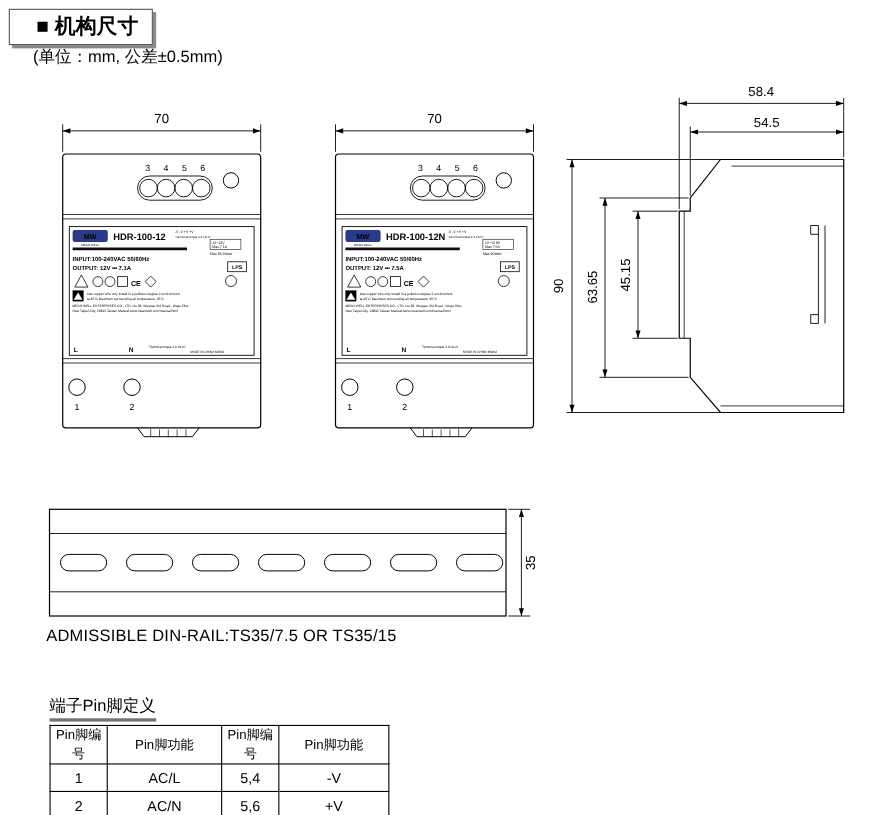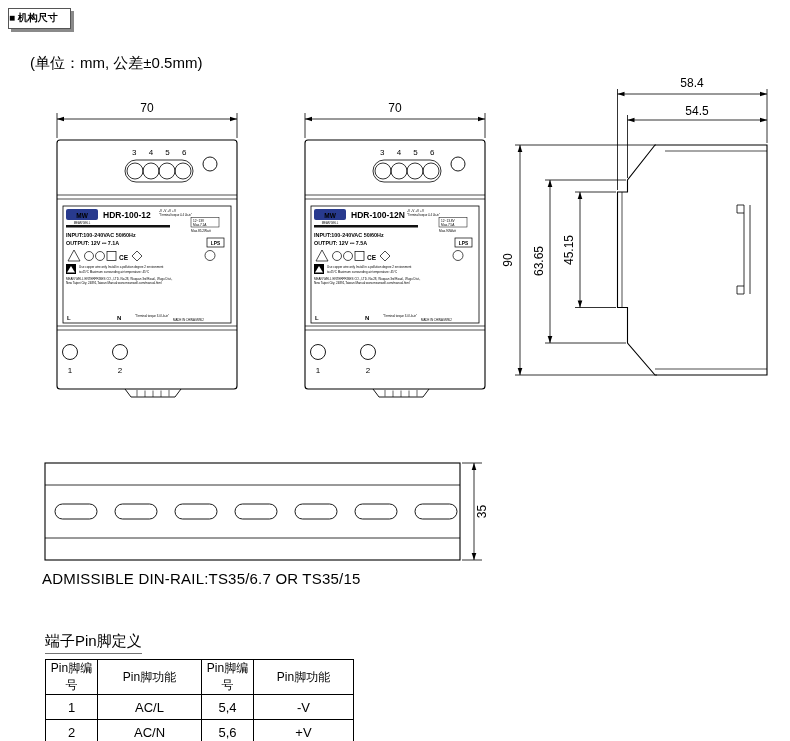--- a/index.html
+++ b/index.html
@@ -4,26 +4,26 @@
 <style>
   * { margin:0; padding:0; box-sizing:border-box; }
   html,body { background:#fff; }
   body {
     width:790px; height:741px; position:relative; overflow:hidden;
     font-family:"Liberation Sans","DejaVu Sans",sans-serif; color:#000;
   }
   .abs { position:absolute; }
   .section-header {
     left:8px; top:8px; background:#fff; border:1px solid #555;
-    padding:2px 12px 3px 0; font-size:10px; font-weight:bold;
+    padding:2px 12px 3px 24px; font-size:19px; font-weight:bold;
     box-shadow:3px 3px 0 #8a8a8a;
   }
-  .unit-note { left:30px; top:42px; font-size:15px;margin-top:12px; }
+  .unit-note { left:30px; top:42px; font-size:15px; }
   .admissible-note { left:42px; top:570px; font-size:15px; letter-spacing:0.2px; }
-  .pin-title { left:45px; top:632px; font-size:15px; border-bottom:1px solid #737373; padding-bottom:2px; }
+  .pin-title { left:45px; top:632px; font-size:15px; border-bottom:3px solid #737373; padding-bottom:2px; }
   table.pin-table { position:absolute; left:45px; top:659px; border-collapse:collapse; }
   .pin-table th, .pin-table td { border:1px solid #000; text-align:center; font-weight:normal; }
   .pin-table th { font-size:12px; height:24px; }
   .pin-table td { font-size:13px; height:25px; }
   .c1 { width:52px; } .c2 { width:104px; } .c3 { width:52px; } .c4 { width:100px; }
   svg { position:absolute; overflow:visible; }
   svg text { font-family:"Liberation Sans","DejaVu Sans",sans-serif; fill:#000; }
   .dimtxt { font-size:12px; }
 </style>
 </head>
@@ -283,21 +283,21 @@
   <g stroke="#000" stroke-width="0.8" fill="none">
     <line x1="422" y1="8" x2="442" y2="8"></line>
     <line x1="422" y1="105" x2="442" y2="105"></line>
     <line x1="434" y1="8" x2="434" y2="105"></line>
   </g>
   <polygon points="434,8 431.7,15 436.3,15" fill="#000"></polygon>
   <polygon points="434,105 431.7,98 436.3,98" fill="#000"></polygon>
   <text class="dimtxt" x="446" y="56.5" text-anchor="middle" transform="rotate(-90 446 56.5)">35</text>
 </svg>
 
-<div class="abs admissible-note">ADMISSIBLE DIN-RAIL:TS35/6.7 OR TS35/15</div>
+<div class="abs admissible-note">ADMISSIBLE DIN-RAIL:TS35/7.5 OR TS35/15</div>
 
 <div class="abs pin-title">端子Pin脚定义</div>
 
 <table class="pin-table">
   <thead>
     <tr>
       <th class="c1">Pin脚编号</th>
       <th class="c2">Pin脚功能</th>
       <th class="c3">Pin脚编号</th>
       <th class="c4">Pin脚功能</th>

